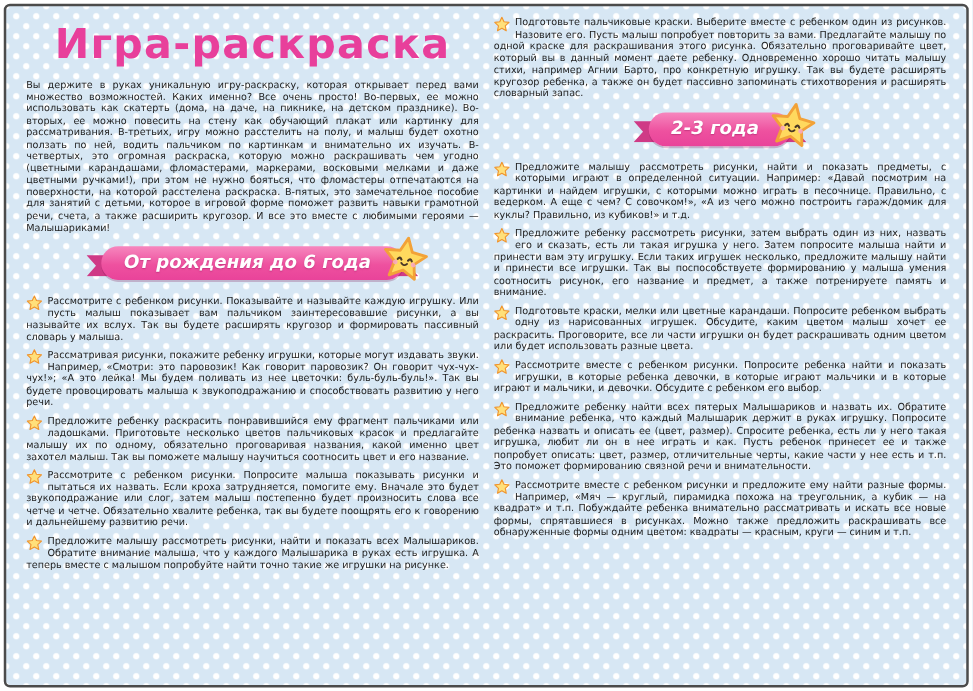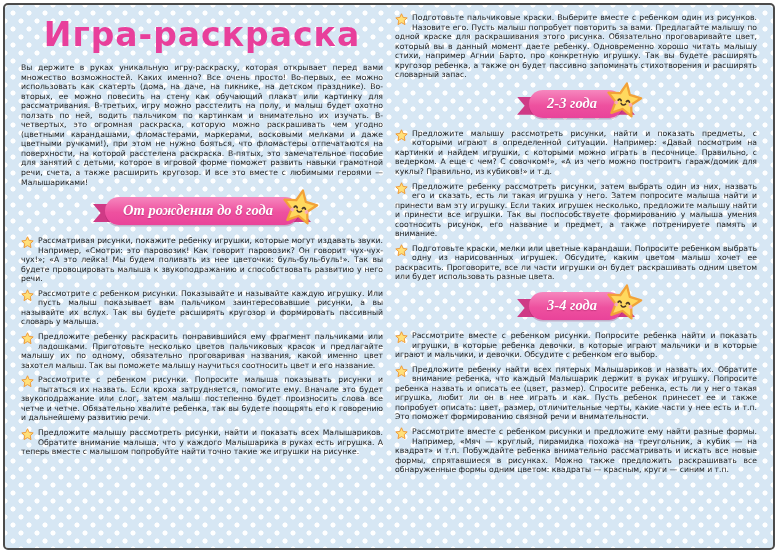--- a/index.html
+++ b/index.html
@@ -64,21 +64,20 @@
     background:linear-gradient(180deg,#f687be 0%, #ee519f 55%, #e9439a 100%);
     color:#ffffff;
     font-weight:bold;
     font-style:italic;
     font-size:14.5px;
     padding:5px 26px 6px 18px;
     border-radius:14px;
     box-shadow:0 1.5px 0 rgba(120,20,80,0.25);
     text-shadow:0 1px 1px rgba(160,30,100,0.5);
     white-space:nowrap;
-    font-family:Liberation Serif, serif;
   }
   .ribbon-star {
     position:absolute; right:-20px; top:-9px;
     width:38px; height:38px; z-index:2;
     transform:rotate(10deg);
   }
 
   .svg-defs { position:absolute; width:0; height:0; overflow:hidden; }
 </style>
 </head>
@@ -106,43 +105,43 @@
     <div class="col">
       <h1 class="title">Игра-раскраска</h1>
 
       <p class="para">Вы держите в руках уникальную игру-раскраску, которая открывает перед вами множество возможностей. Каких именно? Все очень просто! Во-первых, ее можно использовать как скатерть (дома, на даче, на пикнике, на детском празднике). Во-вторых, ее можно повесить на стену как обучающий плакат или картинку для рассматривания. В-третьих, игру можно расстелить на полу, и малыш будет охотно ползать по ней, водить пальчиком по картинкам и внимательно их изучать. В-четвертых, это огромная раскраска, которую можно раскрашивать чем угодно (цветными карандашами, фломастерами, маркерами, восковыми мелками и даже цветными ручками!), при этом не нужно бояться, что фломастеры отпечатаются на поверхности, на которой расстелена раскраска. В-пятых, это замечательное пособие для занятий с детьми, которое в игровой форме поможет развить навыки грамотной речи, счета, а также расширить кругозор. И все это вместе с любимыми героями — Малышариками!</p>
 
       <div class="ribbon-row">
         <div class="ribbon-unit">
           <span class="tail tail-l"></span>
           <span class="tail tail-r"></span>
           <div class="ribbon">
-            <span>От рождения до 8 года</span>
+            <span>От рождения до 6 года</span>
           </div>
           <svg class="ribbon-star">
               <use href="#sym-star-face"></use>
             </svg>
         </div>
       </div>
 
       <p class="para">
         <span class="bullet">
             <svg>
               <use href="#sym-star-plain"></use>
             </svg>
           </span>
+        <span>Рассмотрите с ребенком рисунки. Показывайте и называйте каждую игрушку. Или пусть малыш показывает вам пальчиком заинтересовавшие рисунки, а вы называйте их вслух. Так вы будете расширять кругозор и формировать пассивный словарь у малыша.</span>
+      </p>
+      <p class="para">
+        <span class="bullet">
+            <svg>
+              <use href="#sym-star-plain"></use>
+            </svg>
+          </span>
         <span>Рассматривая рисунки, покажите ребенку игрушки, которые могут издавать звуки. Например, «Смотри: это паровозик! Как говорит паровозик? Он говорит чух-чух-чух!»; «А это лейка! Мы будем поливать из нее цветочки: буль-буль-буль!». Так вы будете провоцировать малыша к звукоподражанию и способствовать развитию у него речи.</span>
-      </p>
-      <p class="para">
-        <span class="bullet">
-            <svg>
-              <use href="#sym-star-plain"></use>
-            </svg>
-          </span>
-        <span>Рассмотрите с ребенком рисунки. Показывайте и называйте каждую игрушку. Или пусть малыш показывает вам пальчиком заинтересовавшие рисунки, а вы называйте их вслух. Так вы будете расширять кругозор и формировать пассивный словарь у малыша.</span>
       </p>
       <p class="para">
         <span class="bullet">
             <svg>
               <use href="#sym-star-plain"></use>
             </svg>
           </span>
         <span>Предложите ребенку раскрасить понравившийся ему фрагмент пальчиками или ладошками. Приготовьте несколько цветов пальчиковых красок и предлагайте малышу их по одному, обязательно проговаривая названия, какой именно цвет захотел малыш. Так вы поможете малышу научиться соотносить цвет и его название.</span>
       </p>
 
@@ -207,32 +206,20 @@
       </p>
       <p class="para">
         <span class="bullet">
             <svg>
               <use href="#sym-star-plain"></use>
             </svg>
           </span>
         <span>Подготовьте краски, мелки или цветные карандаши. Попросите ребенком выбрать одну из нарисованных игрушек. Обсудите, каким цветом малыш хочет ее раскрасить. Проговорите, все ли части игрушки он будет раскрашивать одним цветом или будет использовать разные цвета.</span>
       </p>
 
-      <div class="ribbon-row">
-        <div class="ribbon-unit">
-          <span class="tail tail-l"></span>
-          <span class="tail tail-r"></span>
-          <div class="ribbon">
-            <span>3-4 года</span>
-          </div>
-          <svg class="ribbon-star">
-              <use href="#sym-star-face"></use>
-            </svg>
-        </div>
-      </div>
 
       <p class="para">
         <span class="bullet">
             <svg>
               <use href="#sym-star-plain"></use>
             </svg>
           </span>
         <span>Рассмотрите вместе с ребенком рисунки. Попросите ребенка найти и показать игрушки, в которые ребенка девочки, в которые играют мальчики и в которые играют и мальчики, и девочки. Обсудите с ребенком его выбор.</span>
       </p>
       <p class="para">

